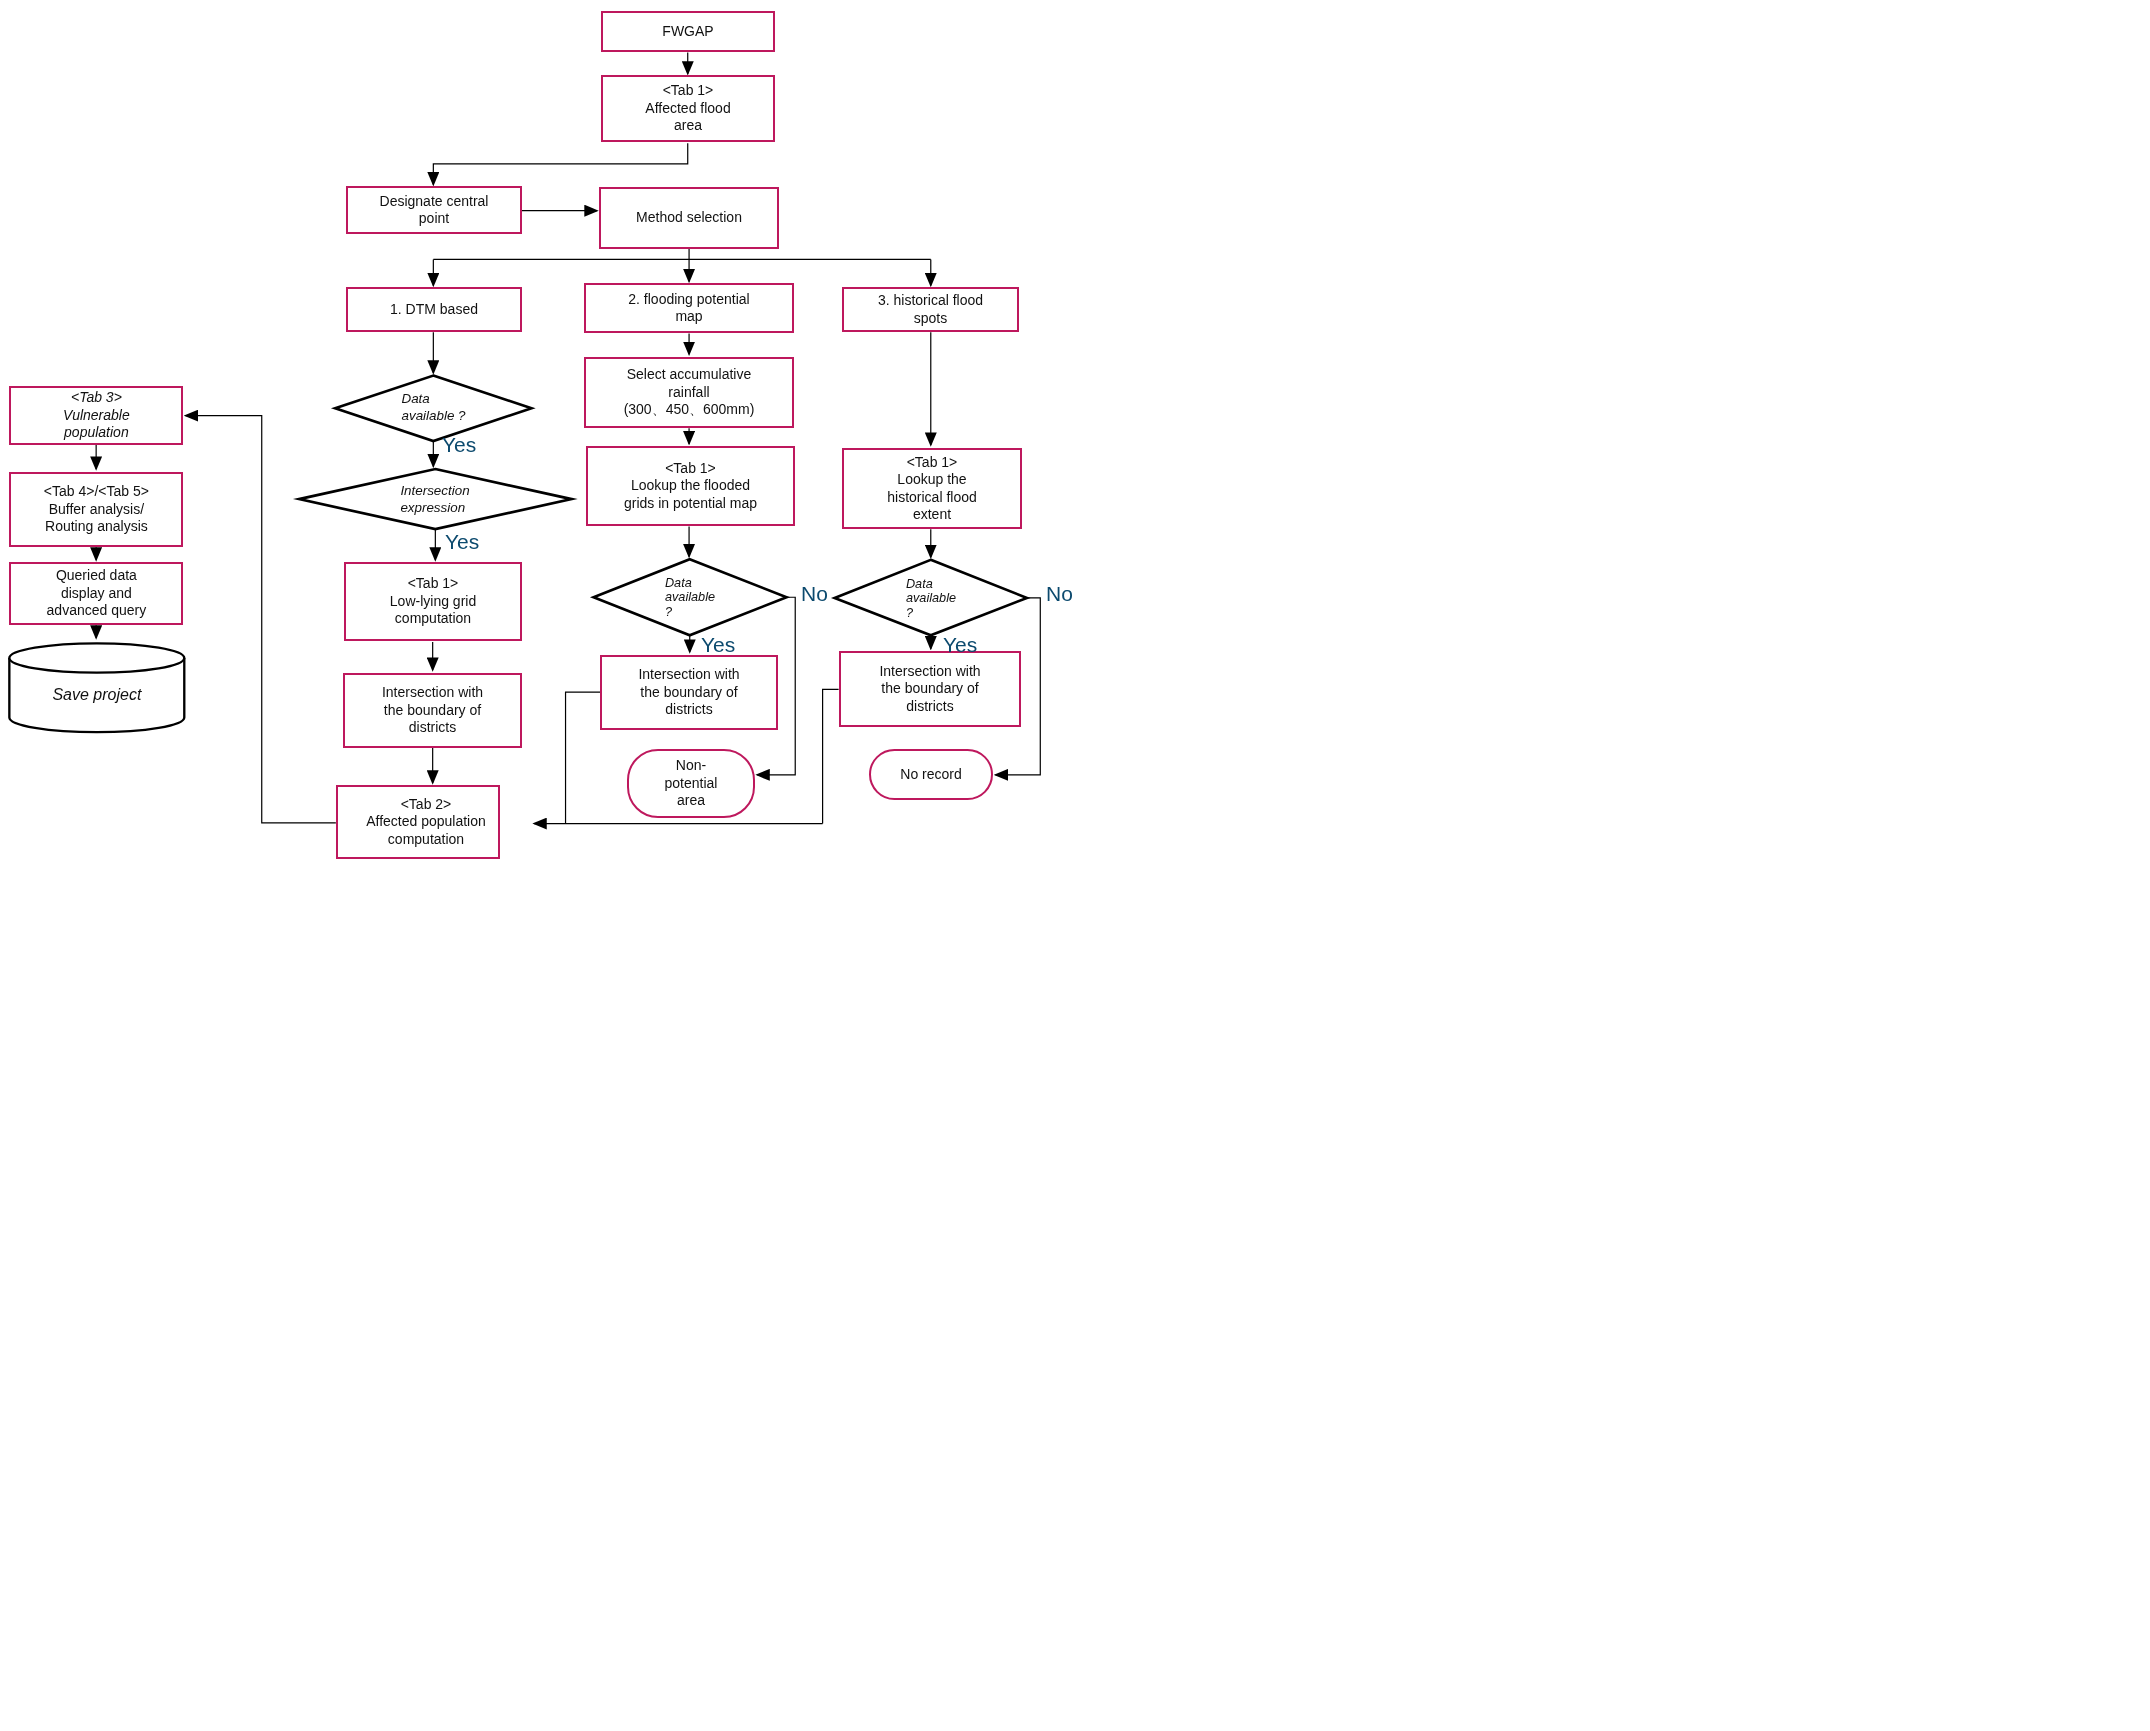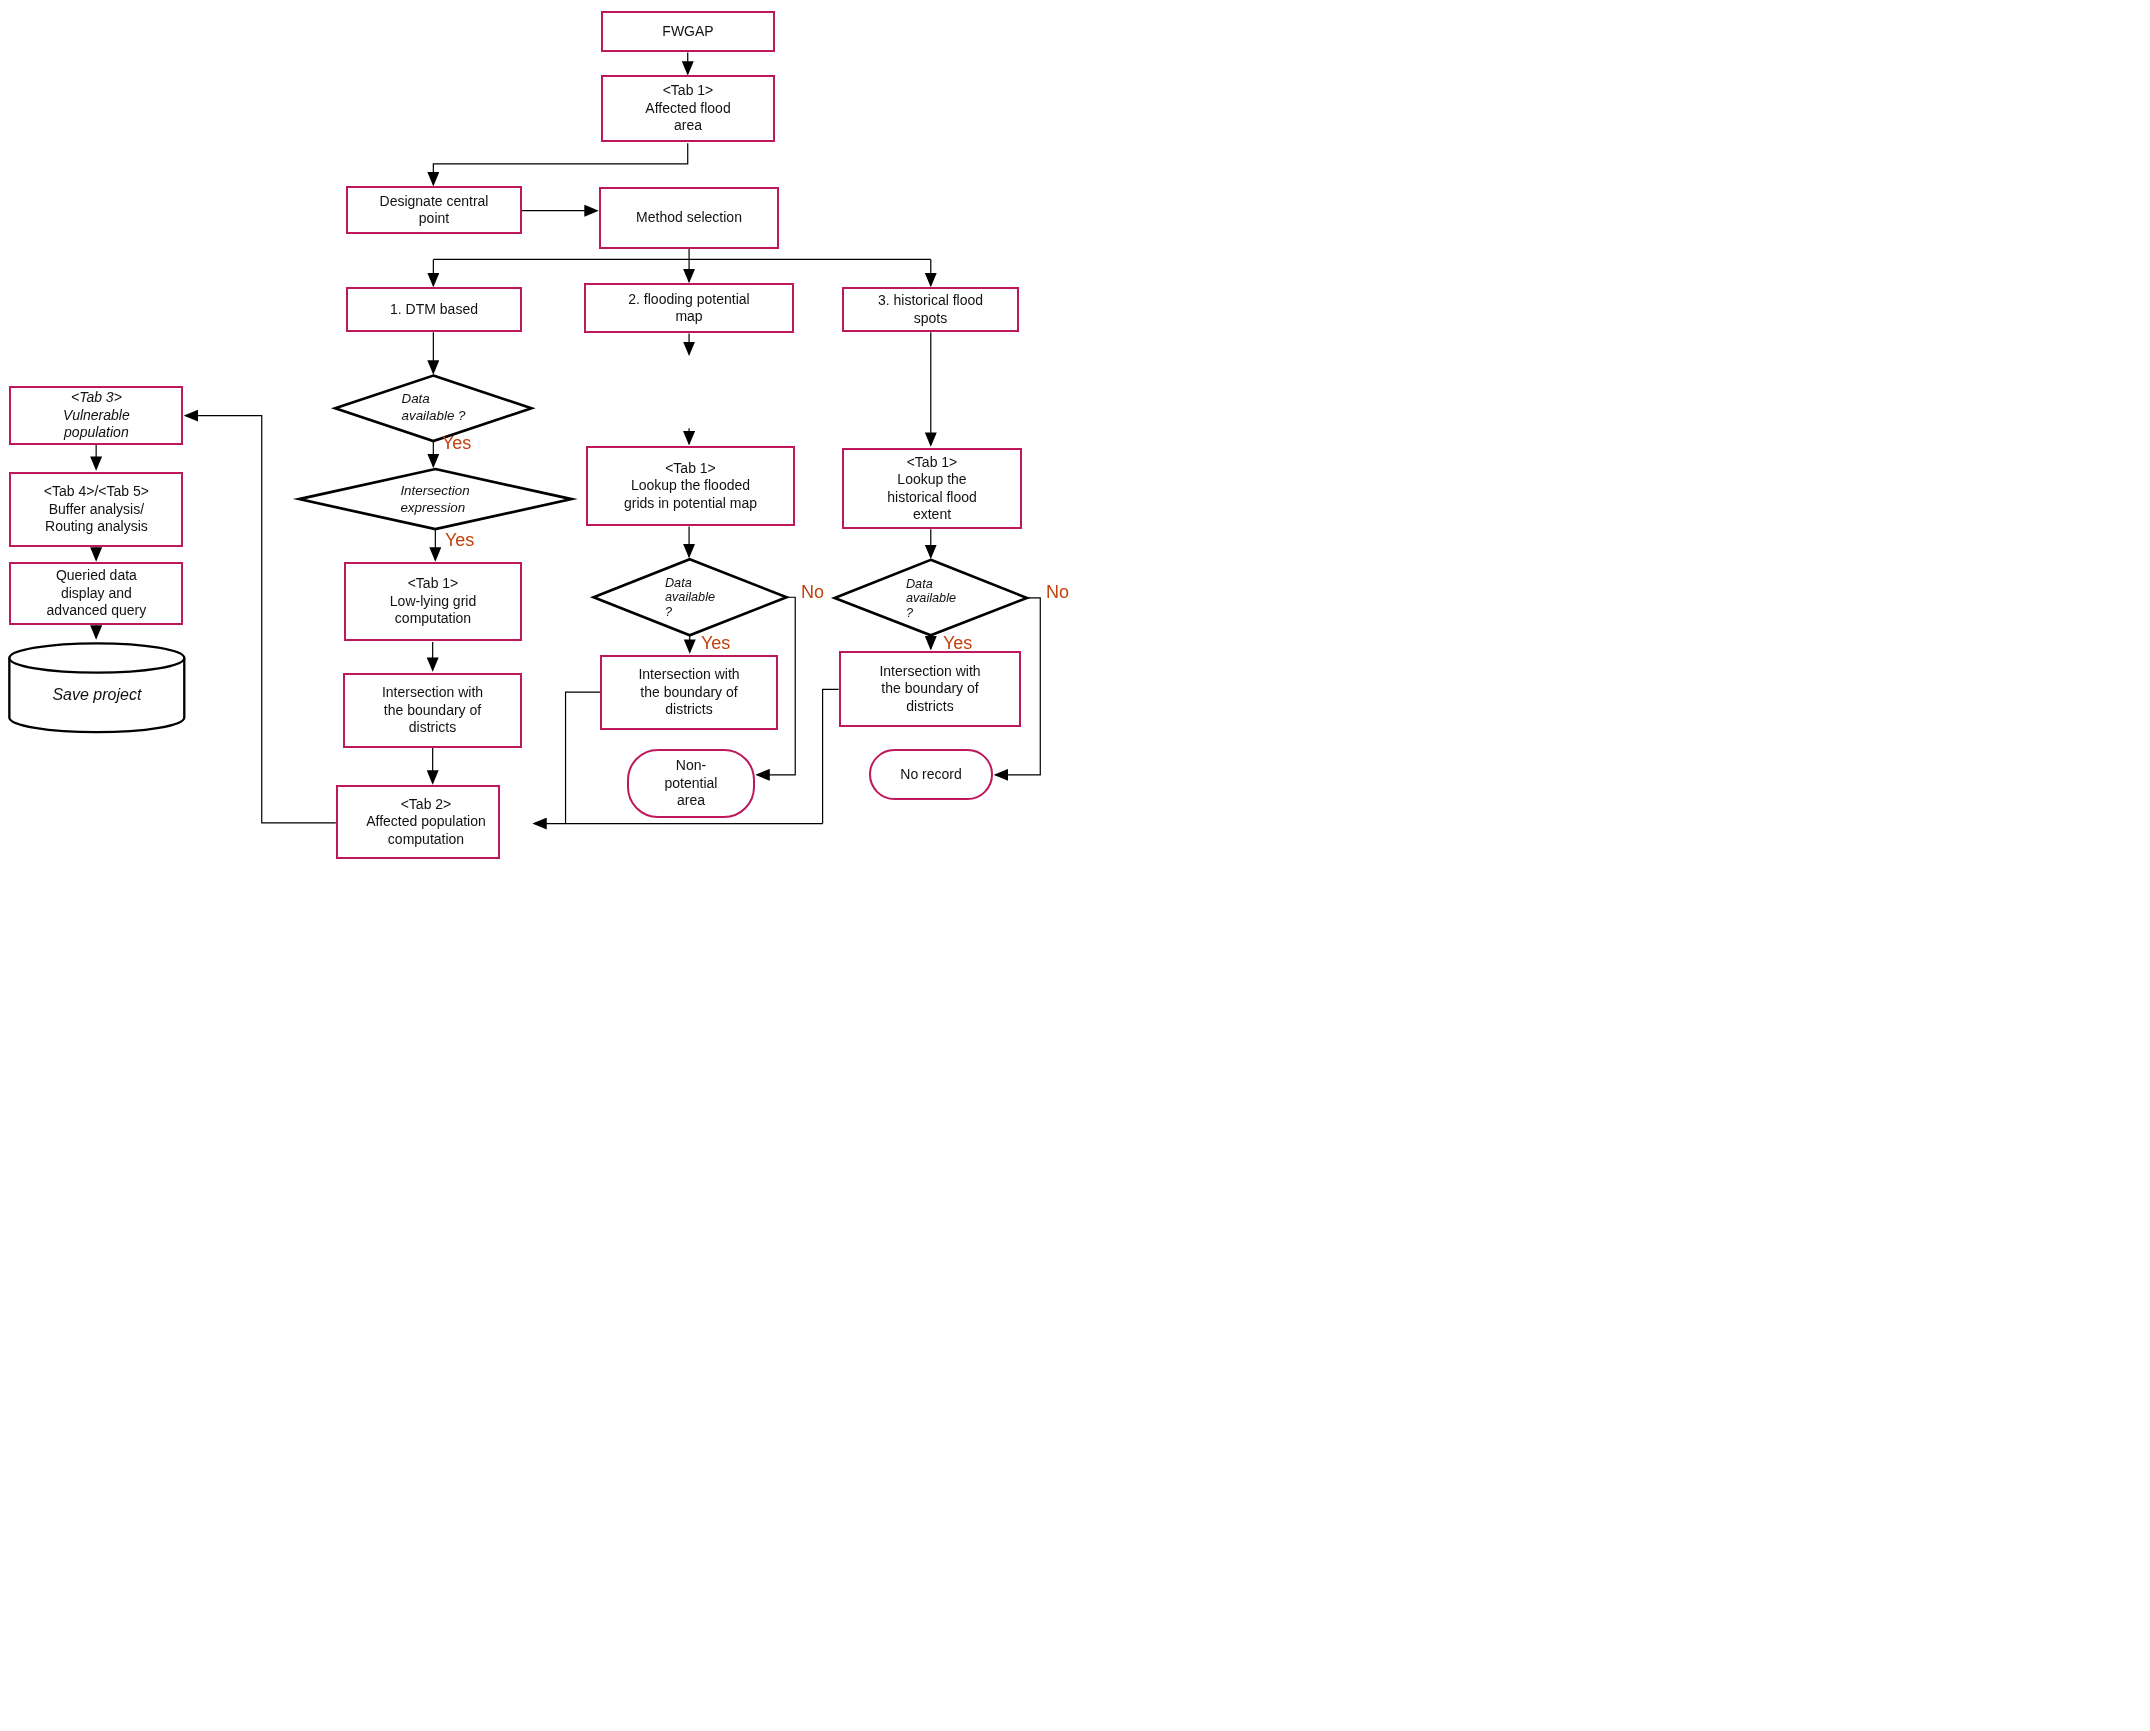--- a/index.html
+++ b/index.html
@@ -25,21 +25,21 @@
   }
   .term{border-width:2.7px;}
   .ghost{
     position:absolute;box-sizing:border-box;
     display:flex;align-items:center;justify-content:center;
     white-space:pre-line;
     font-size:13.4px;line-height:1.2;color:#111;
     background:transparent;border:none;font-style:italic;
   }
   .elabel{
-    position:absolute;font-size:18px;color:#c2410c;white-space:nowrap;
+    position:absolute;font-size:21px;color:#0c4a6e;white-space:nowrap;
   }
   path,polygon,ellipse{vector-effect:none;}
 </style>
 </head>
 <body>
 
 <div class="stage">
 
   <svg width="1075" height="866" viewBox="0 0 1610 1296">
     <defs>
@@ -107,20 +107,23 @@
 spots</div>
   <div class="n" style="left:344px;top:562px;width:178px;height:79px;">&lt;Tab 1&gt;
 Low-lying grid
 computation</div>
   <div class="n" style="left:343px;top:673px;width:179px;height:75px;">Intersection with
 the boundary of
 districts</div>
   <div class="n" style="left:336px;top:785px;width:164px;height:74px;padding-left:16px;">&lt;Tab 2&gt;
 Affected population
 computation</div>
+  <div class="n" style="left:584px;top:357px;width:210px;height:71px;">Select accumulative
+rainfall
+(300、450、600mm)</div>
   <div class="n" style="left:586px;top:446px;width:209px;height:80px;">&lt;Tab 1&gt;
 Lookup the flooded
 grids in potential map</div>
   <div class="n" style="left:600px;top:655px;width:178px;height:75px;">Intersection with
 the boundary of
 districts</div>
   <div class="n" style="left:842px;top:448px;width:180px;height:81px;">&lt;Tab 1&gt;
 Lookup the
 historical flood
 extent</div>

